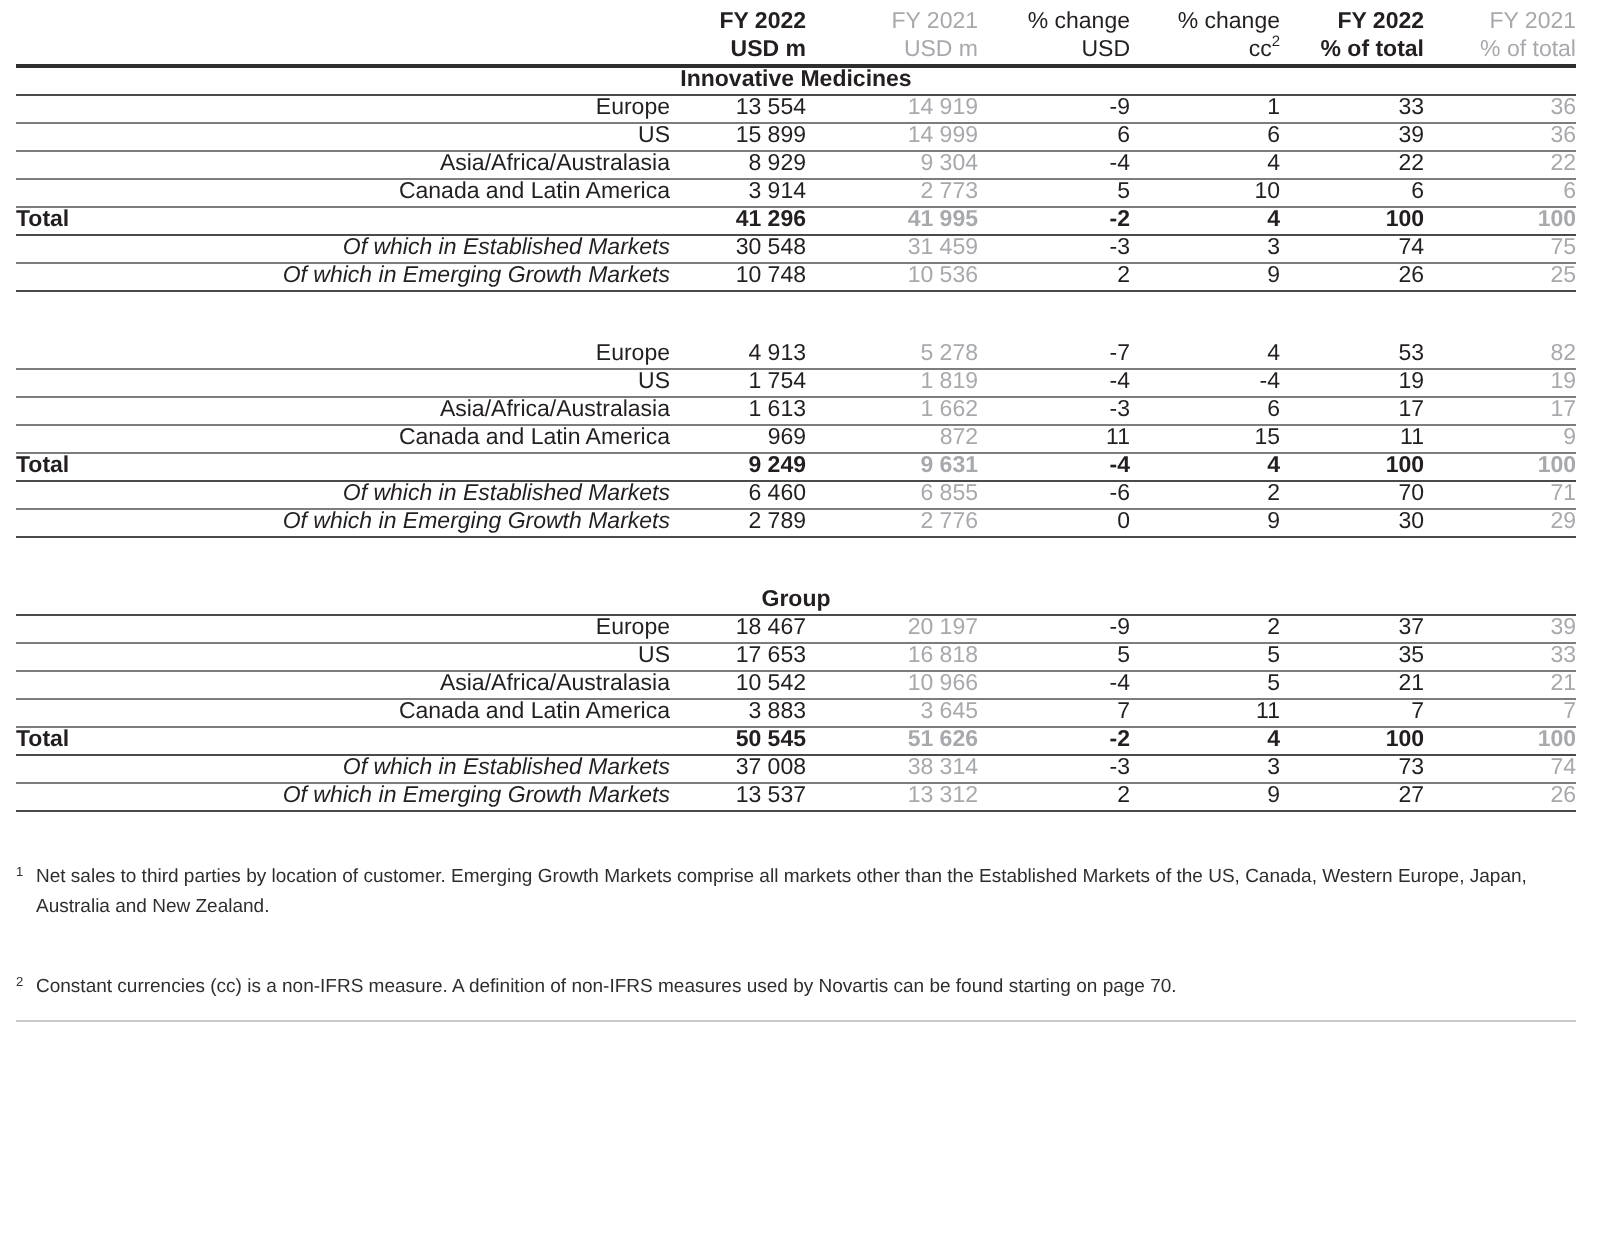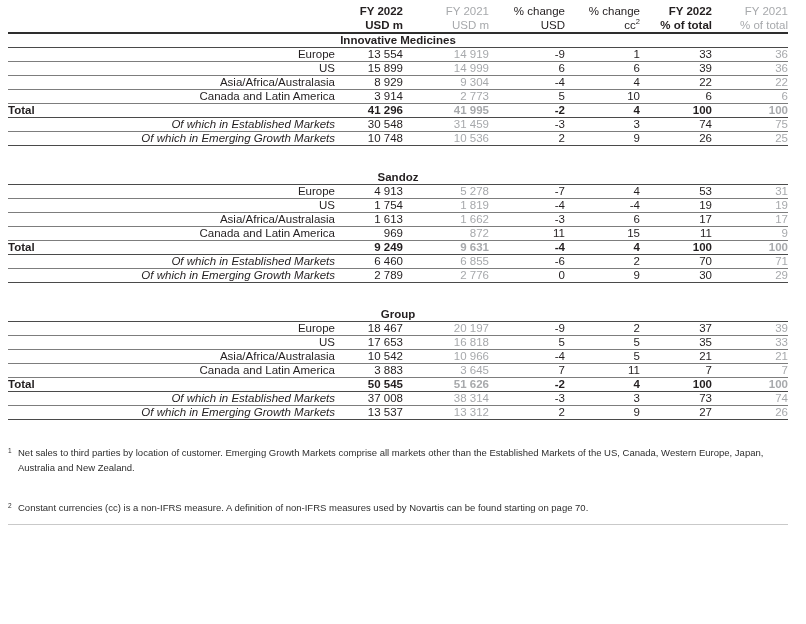--- a/index.html
+++ b/index.html
@@ -198,31 +198,28 @@
           <td>10 748</td>
           <td class="gray">10 536</td>
           <td>2</td>
           <td>9</td>
           <td>26</td>
           <td class="gray">25</td>
         </tr>
         <tr class="spacer">
           <td colspan="7"></td>
         </tr>
-        <tr class="section-row">
-          <td colspan="7">Sandoz</td>
-        </tr>
         <tr class="data-row">
           <td class="lbl">Europe</td>
           <td>4 913</td>
           <td class="gray">5 278</td>
           <td>-7</td>
           <td>4</td>
           <td>53</td>
-          <td class="gray">31</td>
+          <td class="gray">82</td>
         </tr>
         <tr class="data-row">
           <td class="lbl">US</td>
           <td>1 754</td>
           <td class="gray">1 819</td>
           <td>-4</td>
           <td>-4</td>
           <td>19</td>
           <td class="gray">19</td>
         </tr>

